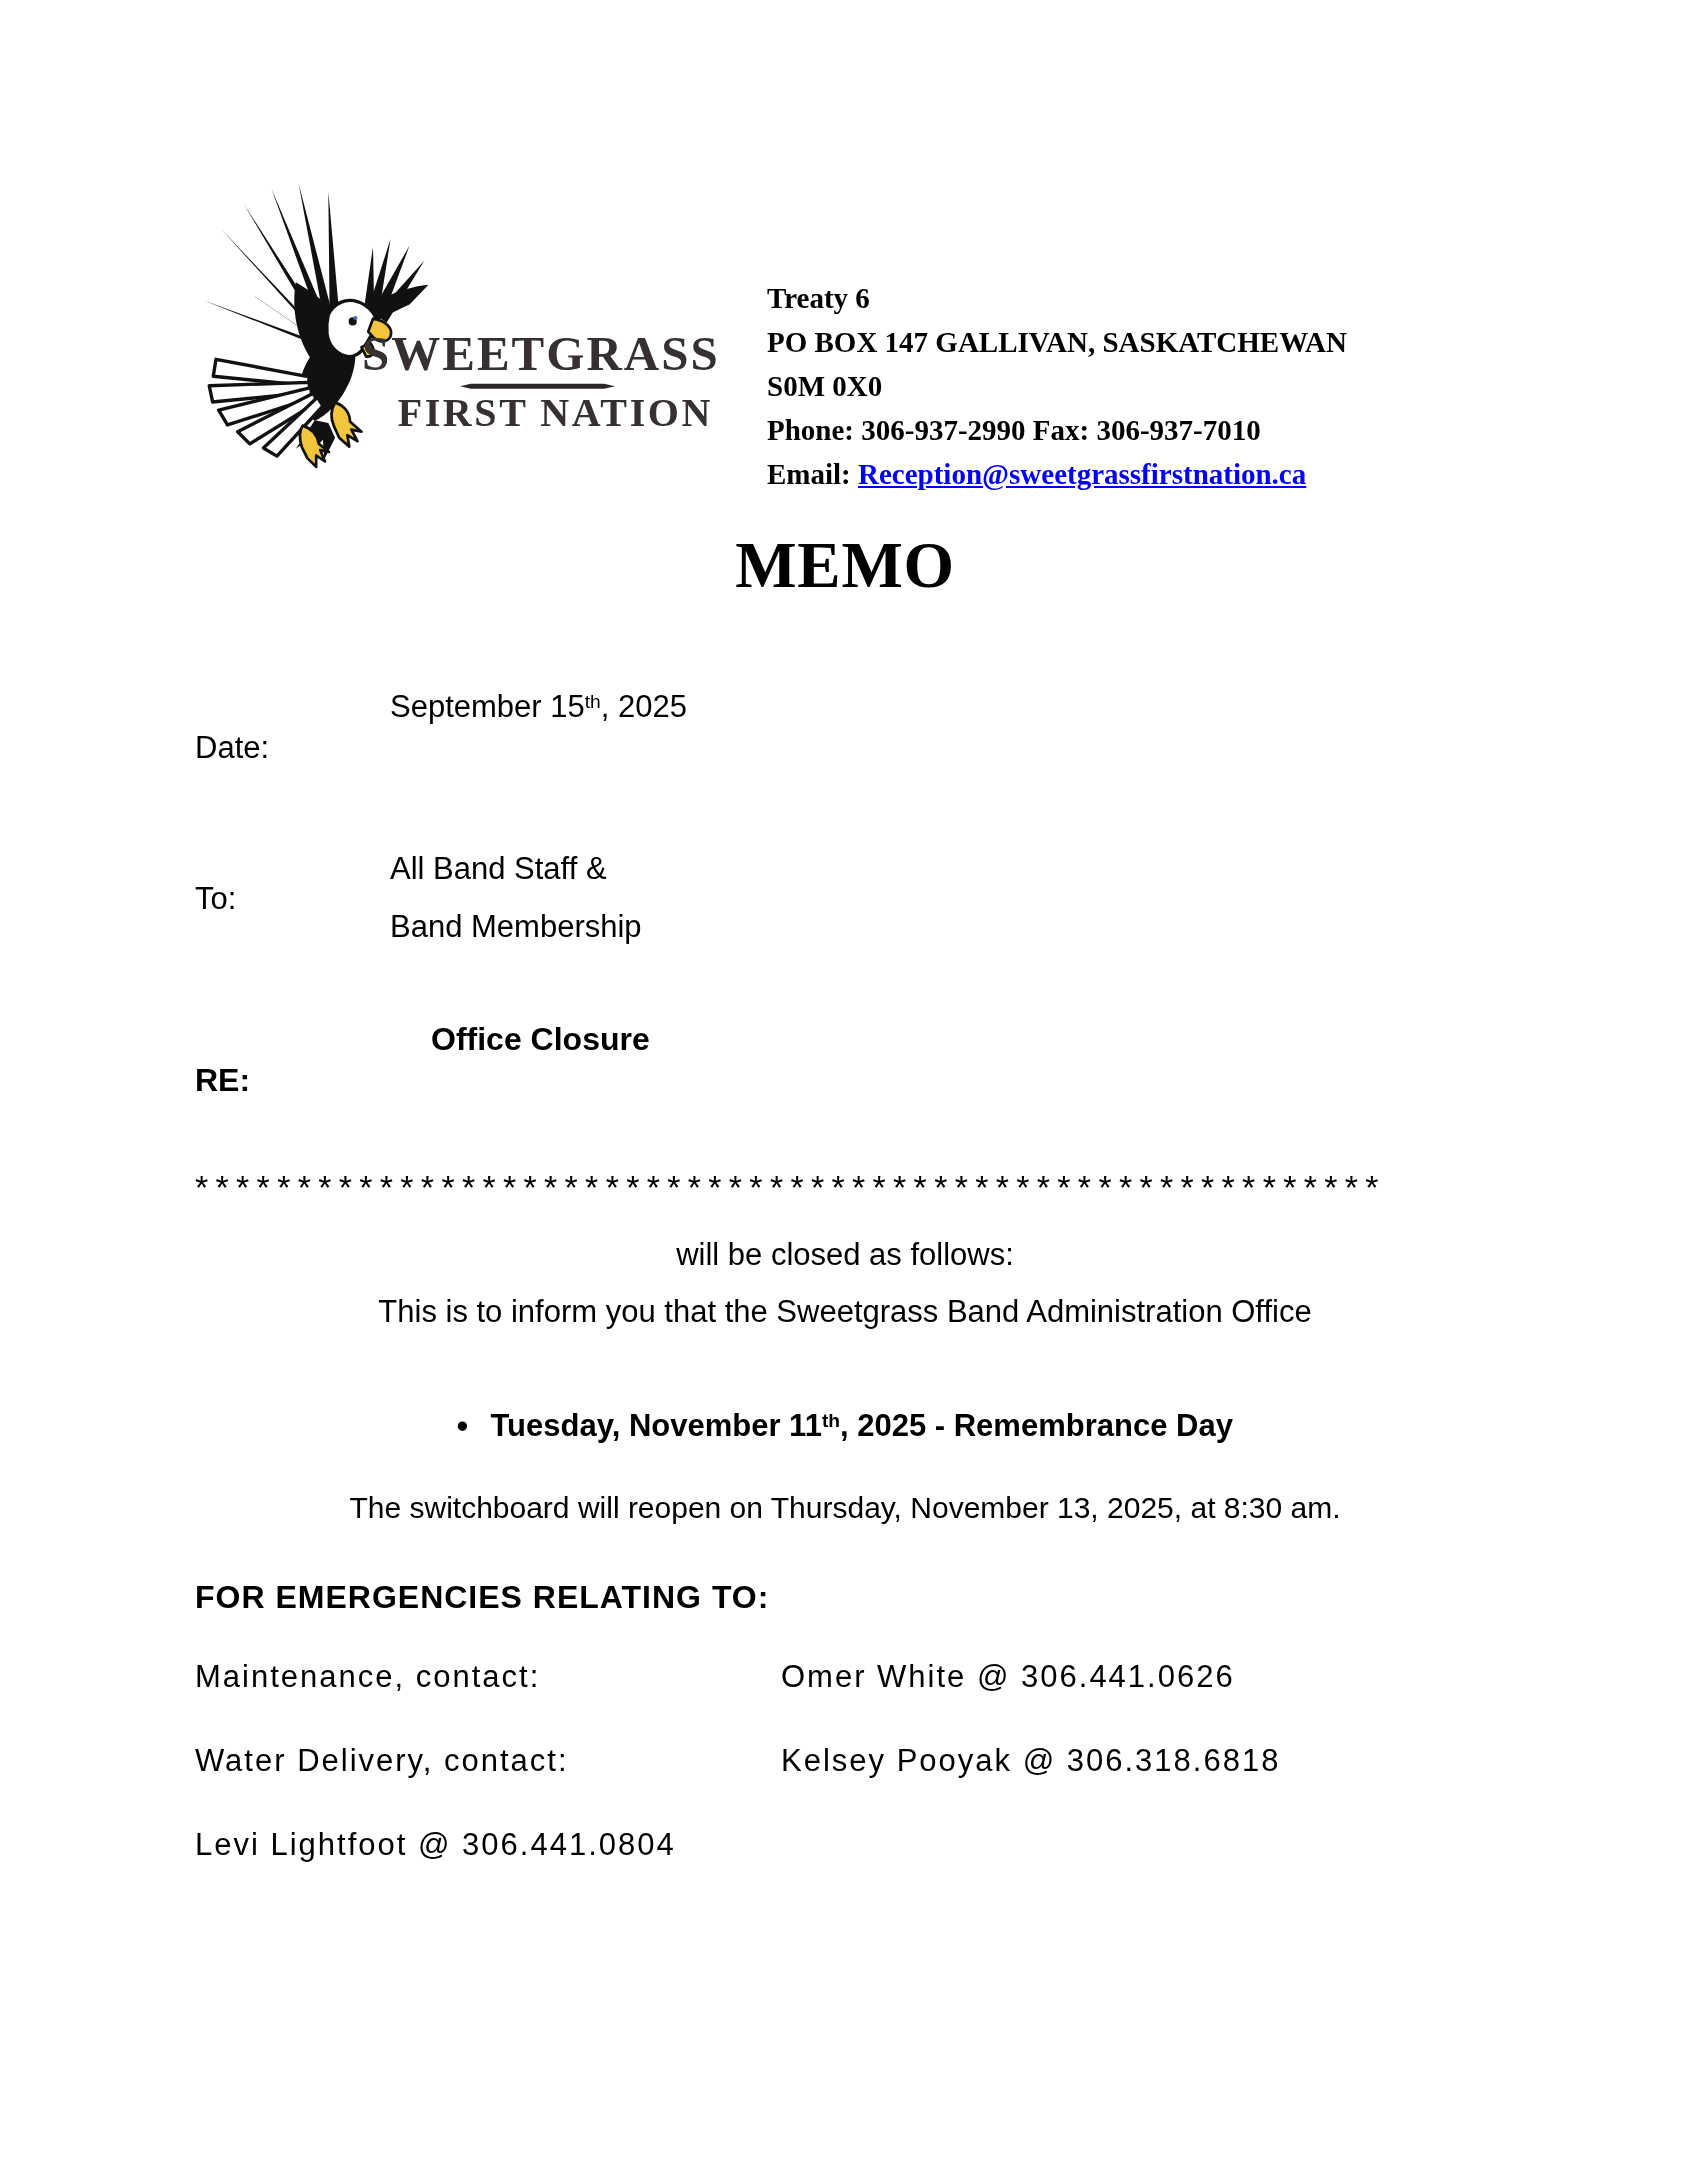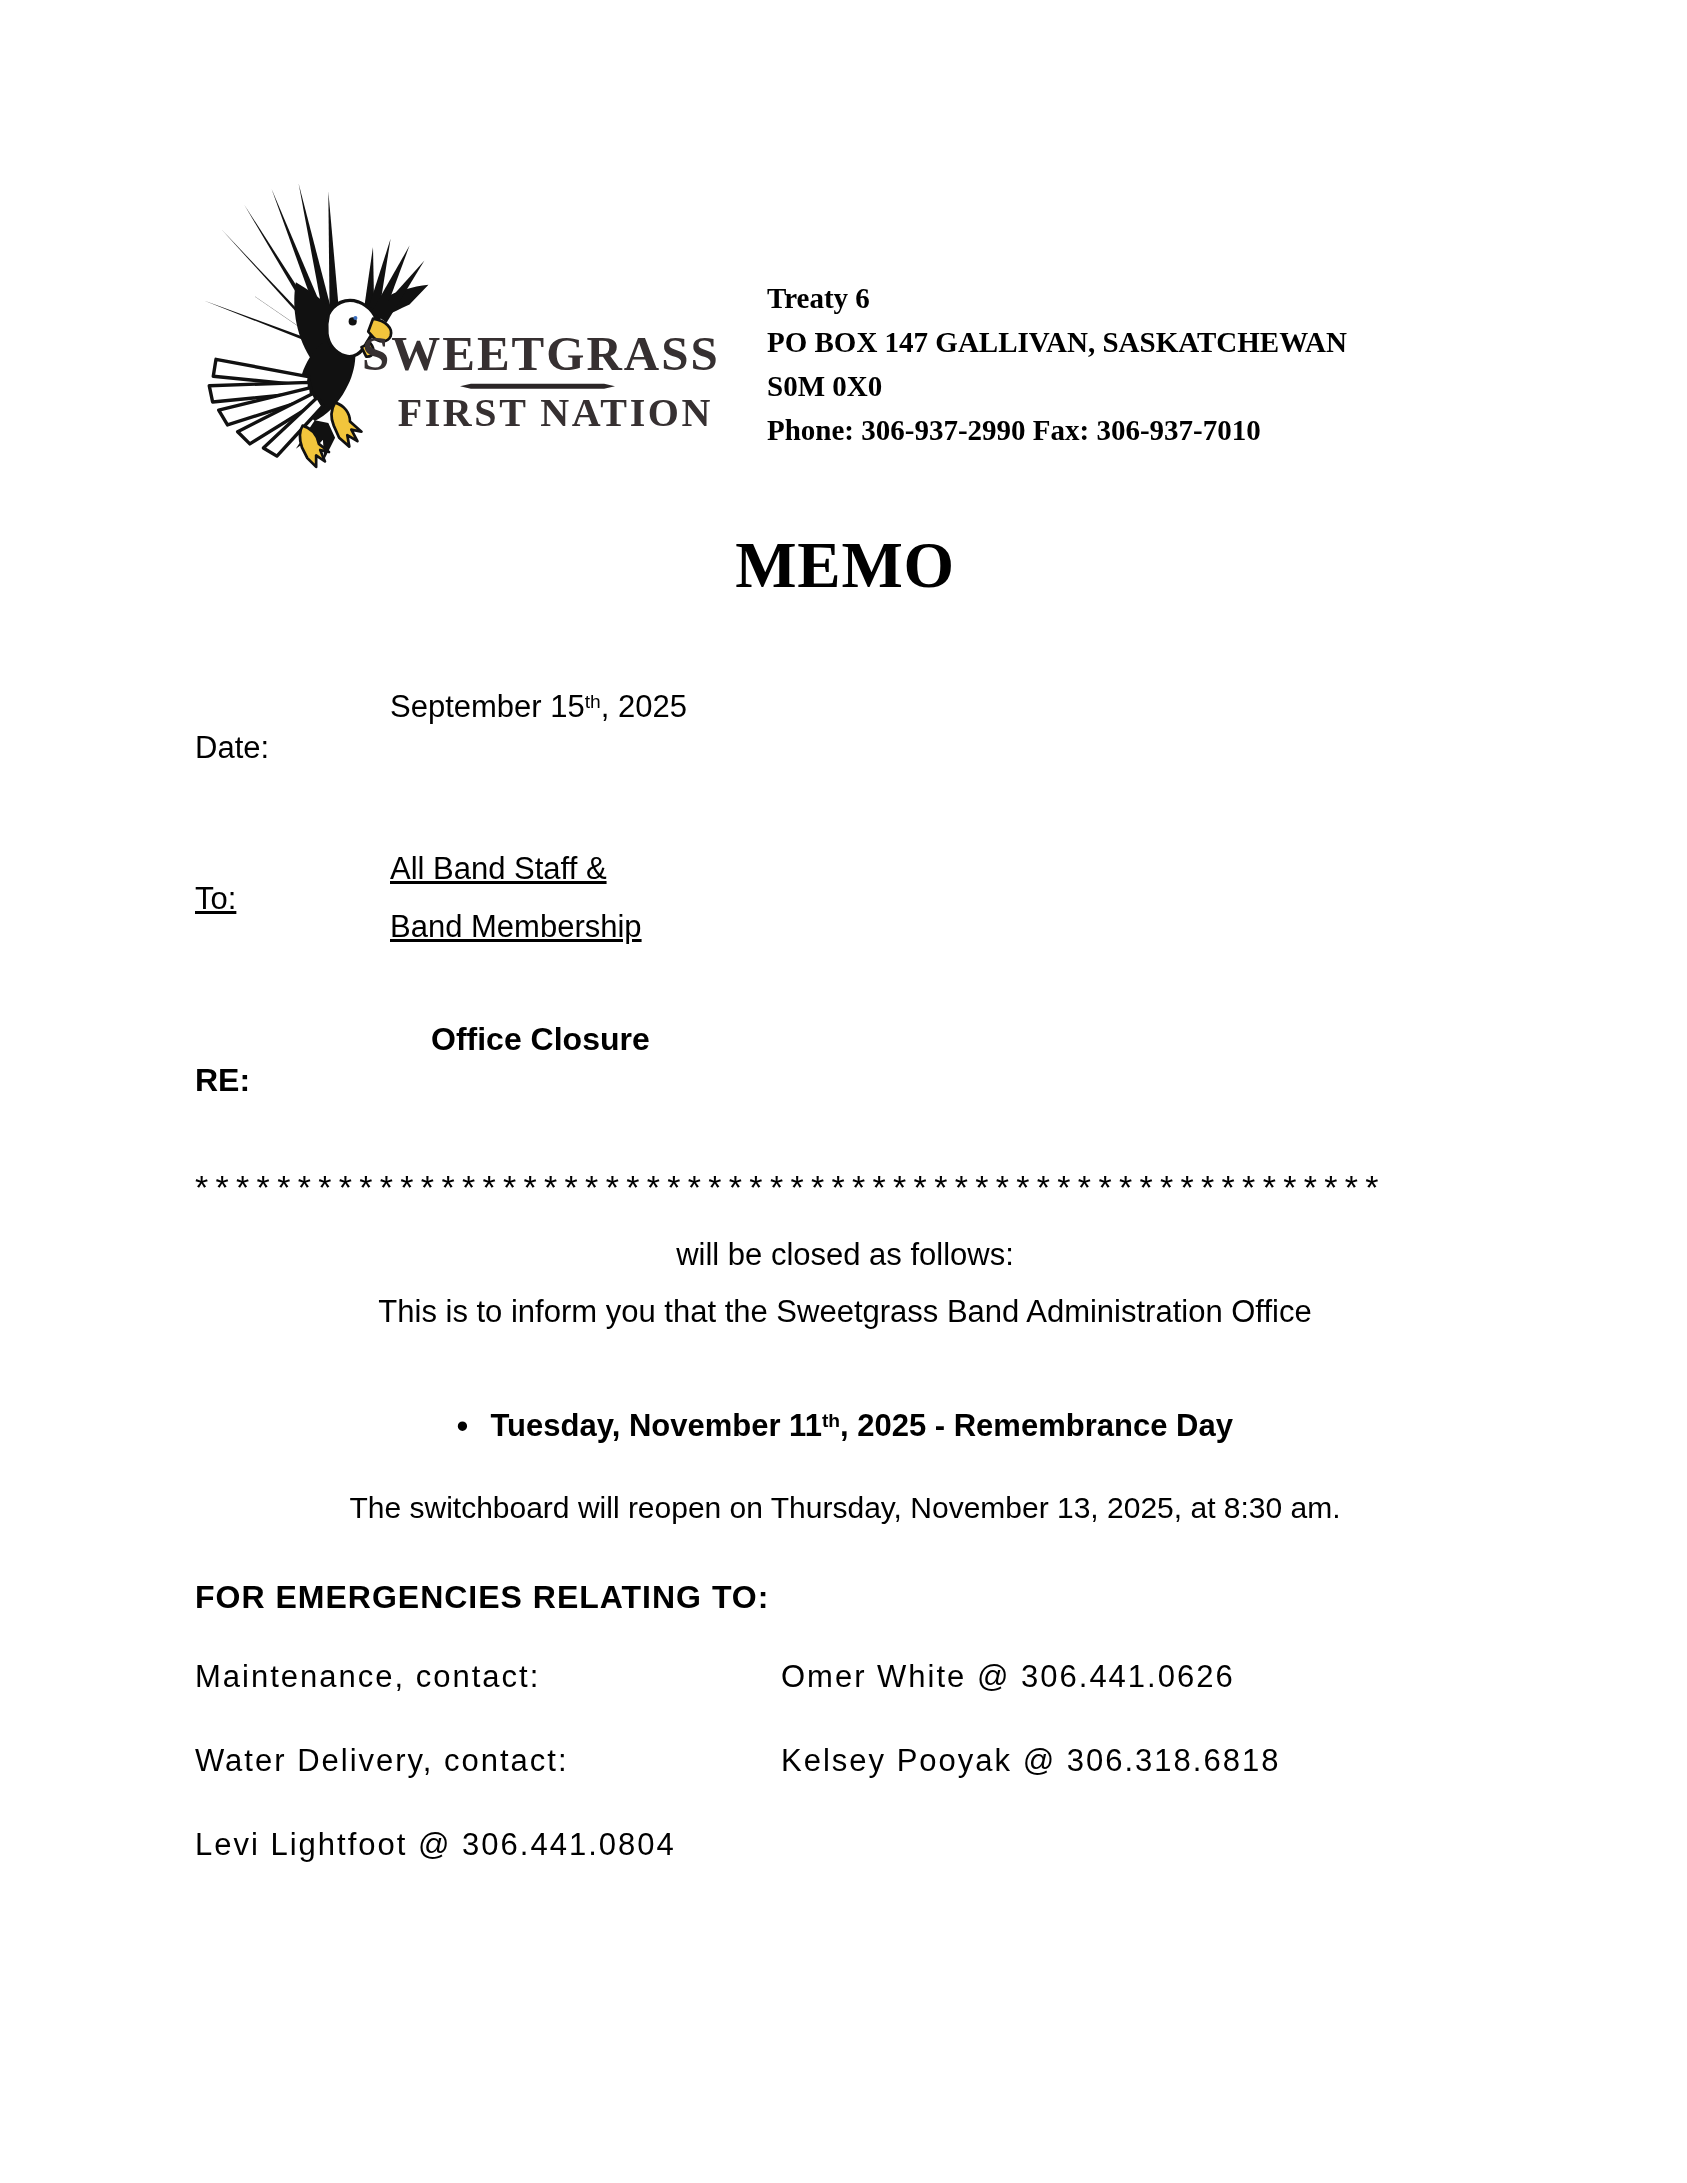--- a/index.html
+++ b/index.html
@@ -63,21 +63,21 @@
     line-height: 74px;
     letter-spacing: 0.7px;
   }
 
   
   .fields { margin-top: 87px; font-size: 31px; }
   .field-row { display: flex; align-items: flex-start; }
   .field-label { width: 195px; flex: none; margin-top: 41px; }
   .row-date { margin-bottom: 74px; }
   .row-to .field-value div { line-height: 58px; }
-  .row-to { margin-bottom: 65px; text-decoration: underline; }
+  .row-to { margin-bottom: 65px; }
   .row-re { font-weight: bold; font-size: 32px; gap: 33px; }
   .row-re .field-value { padding-left: 8px; }
 
   
   .separator {
     margin-top: 69px;
     font-size: 34px;
     letter-spacing: 7.3px;
     white-space: nowrap;
     overflow: hidden;
@@ -164,20 +164,24 @@
         <div class="wm1">SWEETGRASS</div>
         <div class="wm-divider"></div>
         <div class="wm2">FIRST NATION</div>
       </div>
 
       <div class="letterhead">
         <div>Treaty 6</div>
         <div>PO BOX 147 GALLIVAN, SASKATCHEWAN</div>
         <div>S0M 0X0</div>
         <div>Phone: 306-937-2990 Fax: 306-937-7010</div>
+        <div>
+          <span>Email:</span>
+          <a class="email-link">Reception@sweetgrassfirstnation.ca</a>
+        </div>
       </div>
     </div>
 
     <div class="memo-title">MEMO</div>
 
     <div class="fields">
 
       <div class="field-row row-date">
         <div class="field-label">Date:</div>
         <div class="field-value"><span>September 15</span><sup>th</sup><span>, 2025</span></div>

